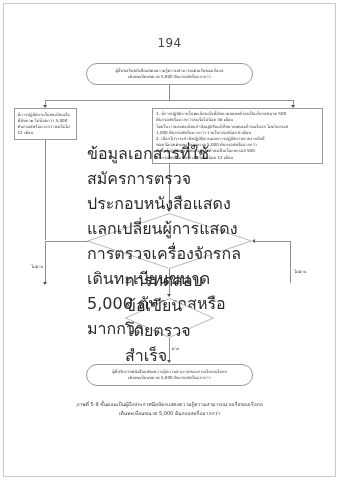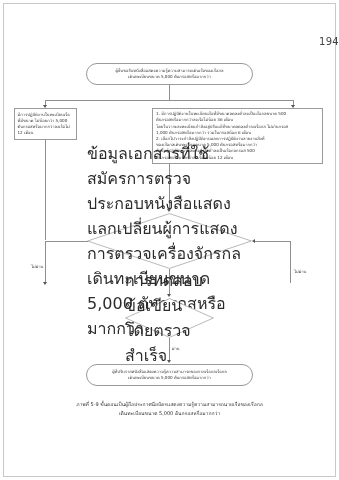--- a/index.html
+++ b/index.html
@@ -28,22 +28,22 @@
     height: 474px;
     border: 1px solid #c9c9c9;
     box-sizing: border-box;
   }
 
   .page-number {
     position: absolute;
     top: 36px;
     left: 0;
     width: 339px;
-    text-align: right;
-    font-size: 10px;
+    text-align: center;
+    font-size: 12px;
     letter-spacing: 0.3px;
     color: #444;
   }
 
   
   .node {
     position: absolute;
     box-sizing: border-box;
   }
   .node .txt {

